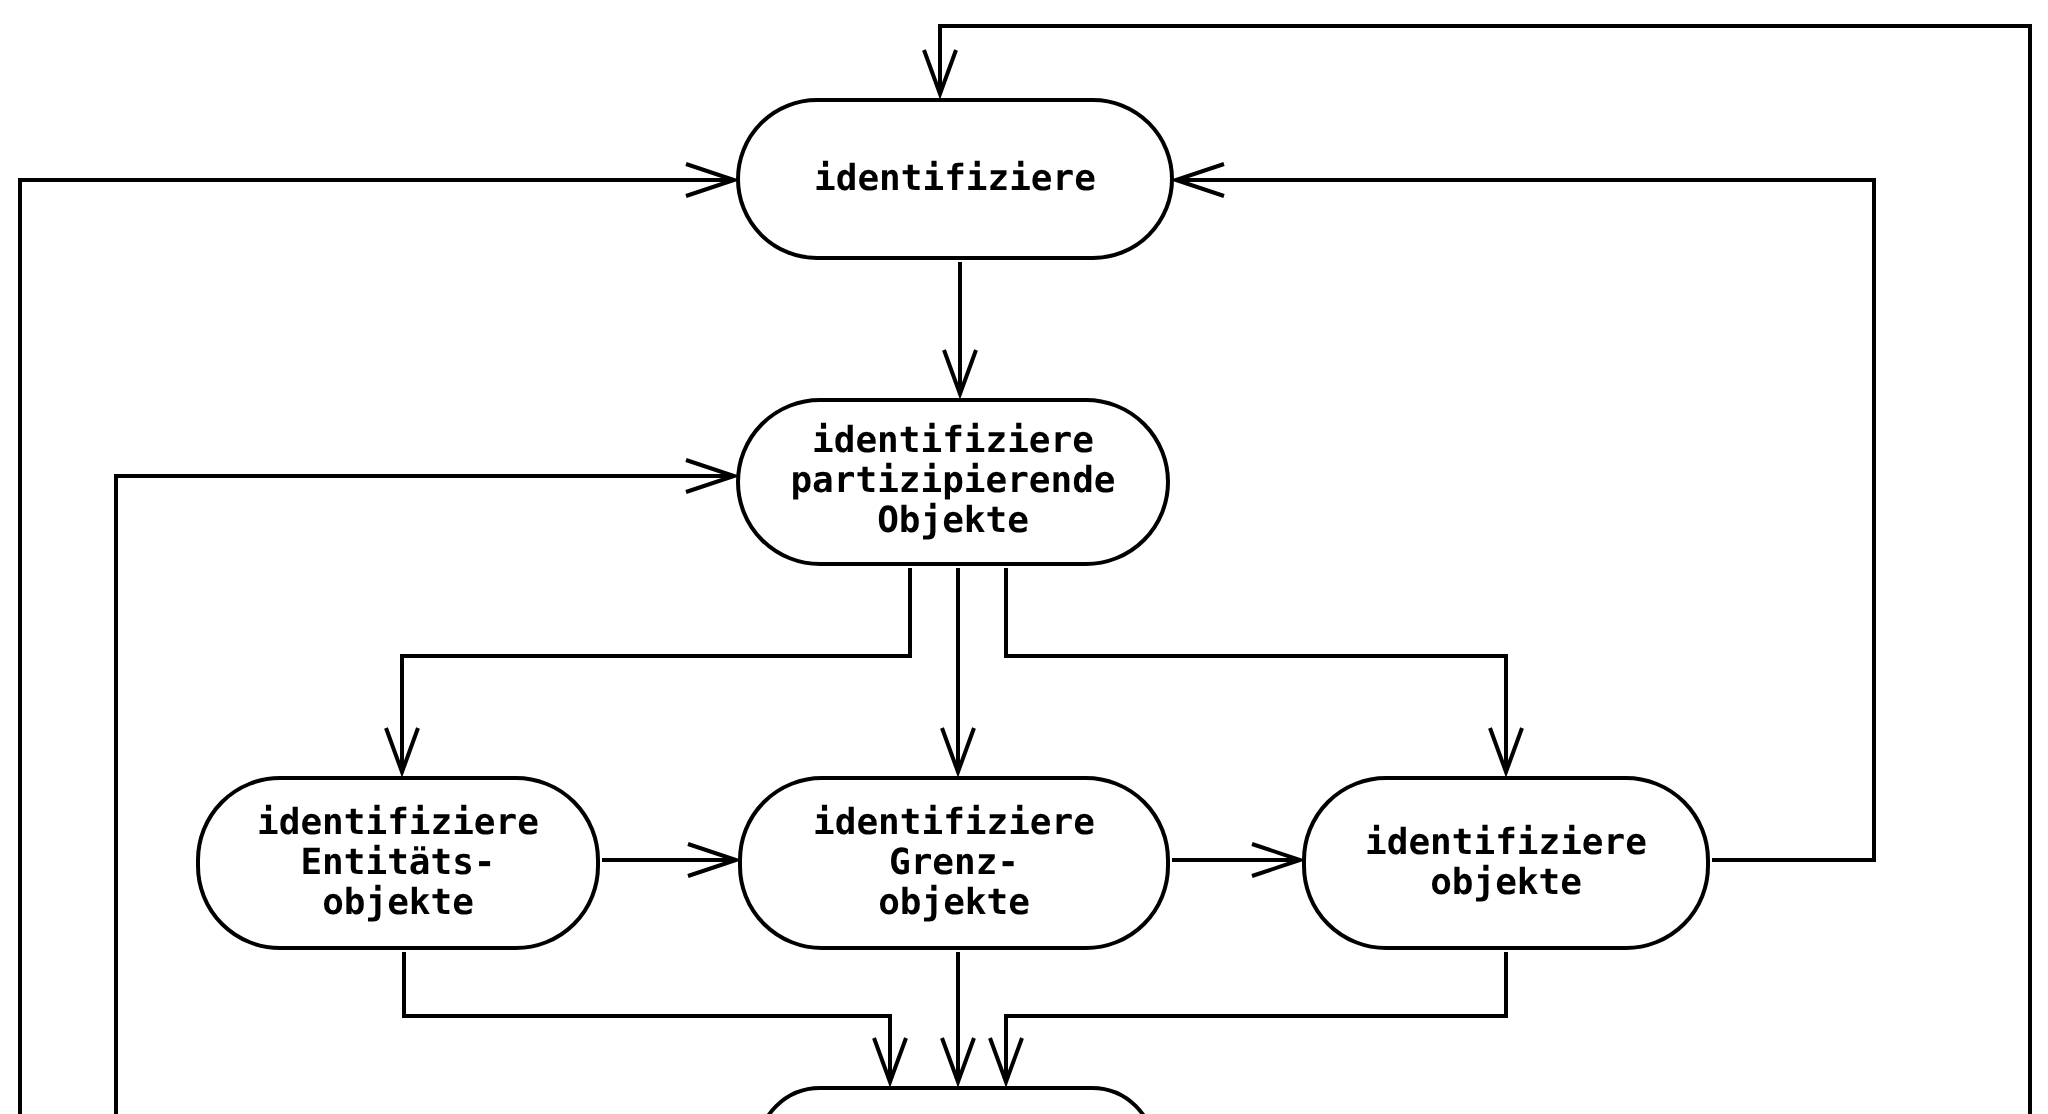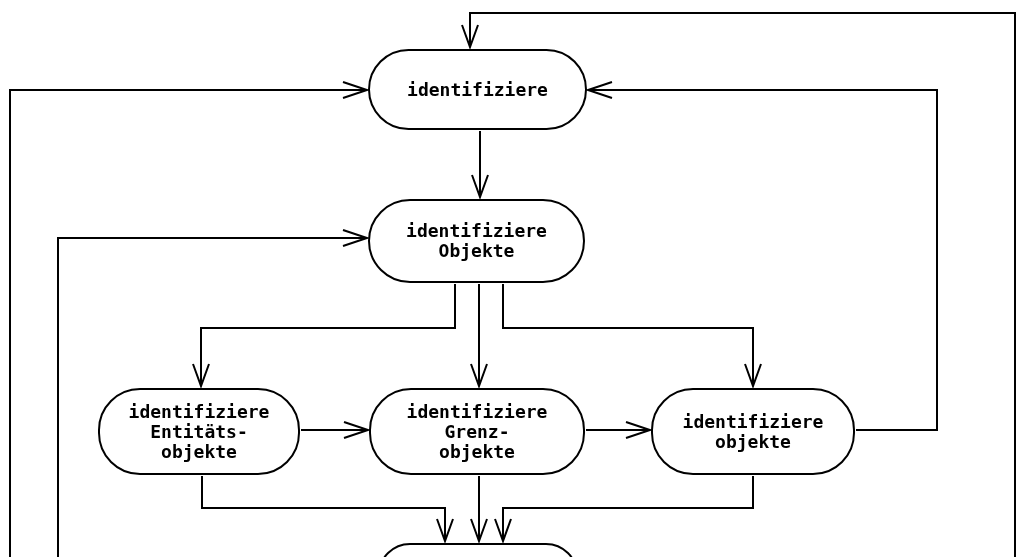--- a/index.html
+++ b/index.html
@@ -122,20 +122,21 @@
       <polyline points="495,519 503,541 511,519"></polyline>
     </g>
   </svg>
 
   <div class="node" id="node-anwendungsfaelle">
     <span>identifiziere</span>
   </div>
 
   <div class="node" id="node-partizipierende">
     <span>identifiziere</span>
+    <span>partizipierende</span>
     <span>Objekte</span>
   </div>
 
   <div class="node" id="node-entitaets">
     <span>identifiziere</span>
     <span>Entitäts-</span>
     <span>objekte</span>
   </div>
 
   <div class="node" id="node-grenz">

